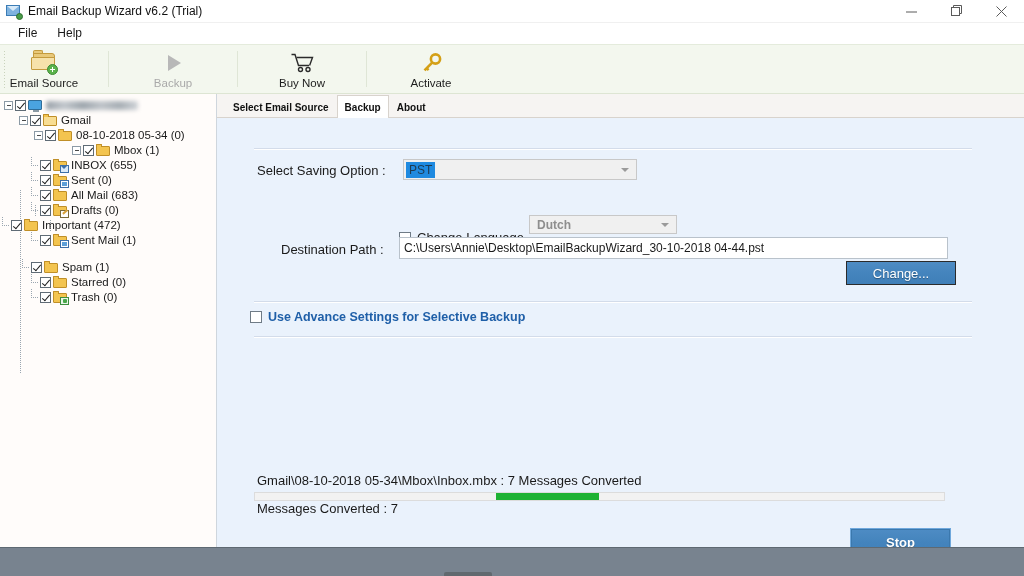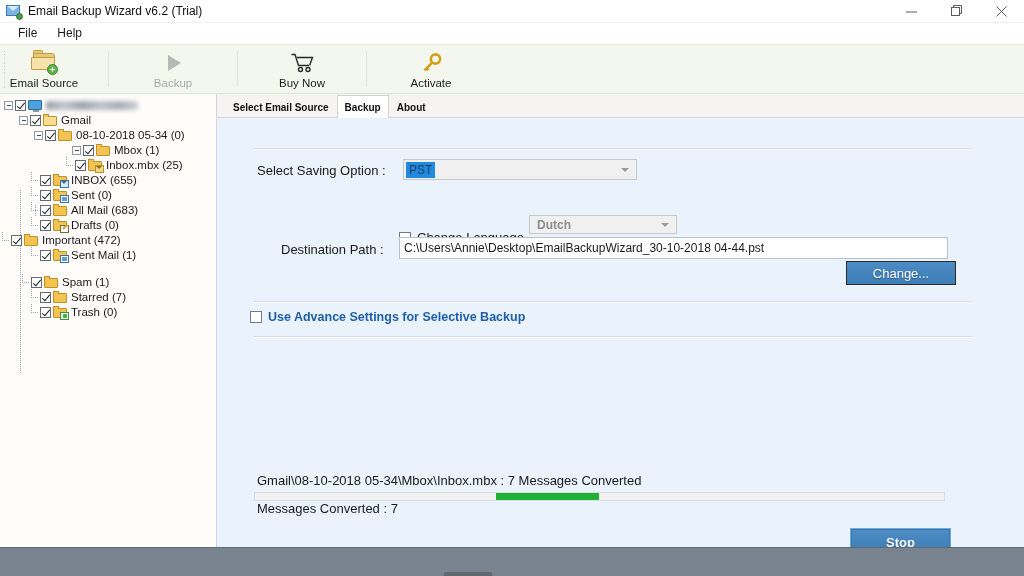--- a/index.html
+++ b/index.html
@@ -663,29 +663,20 @@
 
       <div class="node" style="padding-left:72px;">
         <div class="expander"></div>
         <div class="cbox checked"></div>
         <div class="nicon">
             <div class="fd"></div>
           </div>
         <div class="nlabel">Mbox (1)</div>
       </div>
 
-      <div class="node" style="padding-left:64px;">
-        <div class="tline"></div>
-        <div class="cbox checked"></div>
-        <div class="nicon">
-            <div class="fd"></div>
-            <div class="badge mbx"></div>
-          </div>
-        <div class="nlabel">Inbox.mbx (25)</div>
-      </div>
 
       <div class="node" style="padding-left:29px;">
         <div class="tline"></div>
         <div class="cbox checked"></div>
         <div class="nicon">
             <div class="fd"></div>
             <div class="badge mail"></div>
           </div>
         <div class="nlabel">INBOX (655)</div>
       </div>
@@ -746,21 +737,21 @@
           </div>
         <div class="nlabel">Spam (1)</div>
       </div>
 
       <div class="node" style="padding-left:29px;">
         <div class="tline"></div>
         <div class="cbox checked"></div>
         <div class="nicon">
             <div class="fd"></div>
           </div>
-        <div class="nlabel">Starred (7)</div>
+        <div class="nlabel">Starred (0)</div>
       </div>
 
       <div class="node" style="padding-left:29px;">
         <div class="tline"></div>
         <div class="cbox checked"></div>
         <div class="nicon">
             <div class="fd"></div>
             <div class="badge trash"></div>
           </div>
         <div class="nlabel">Trash (0)</div>

